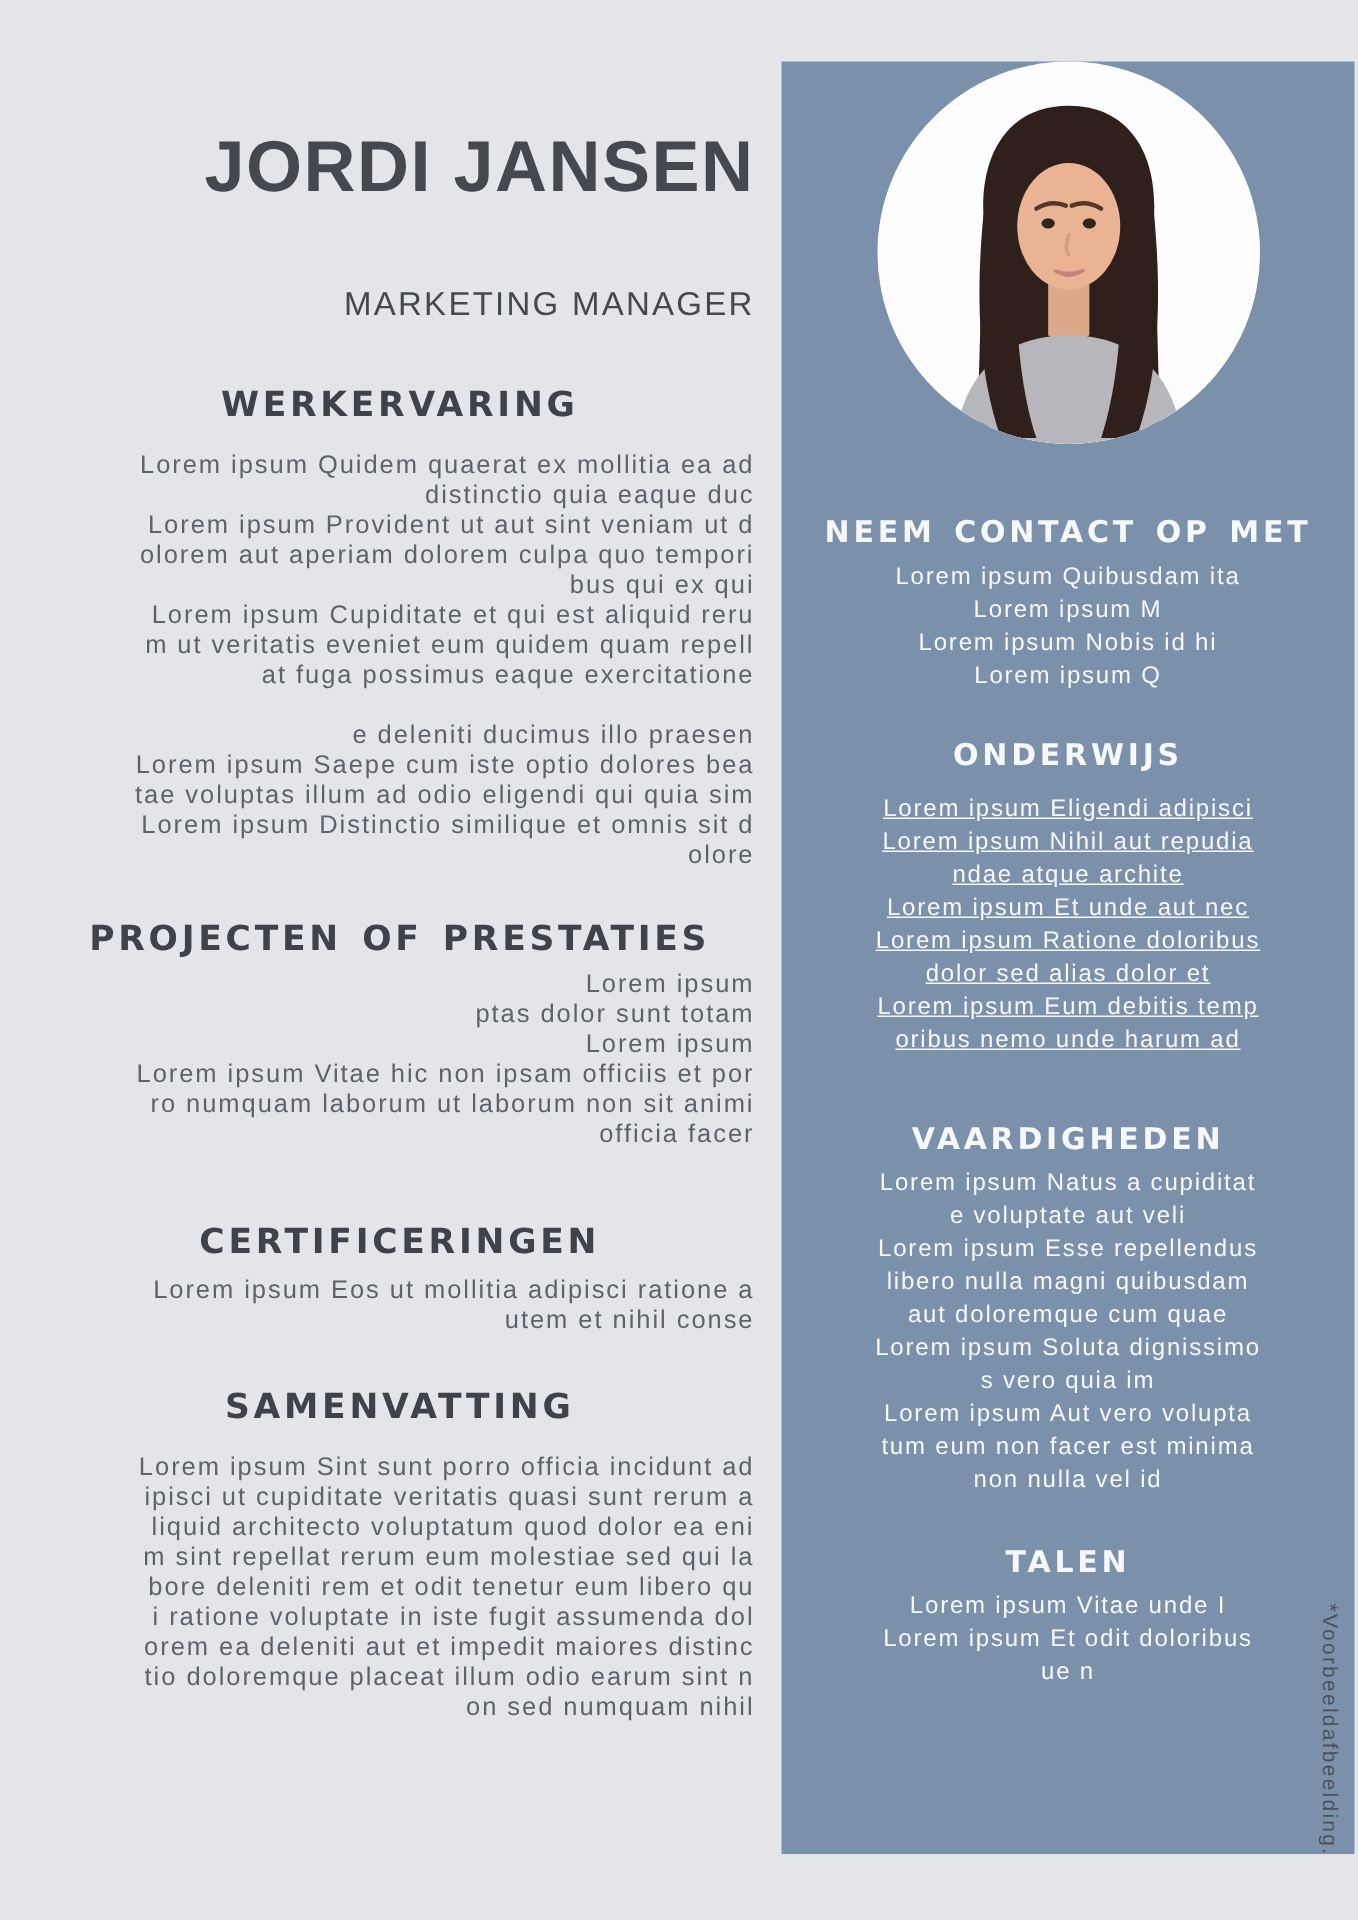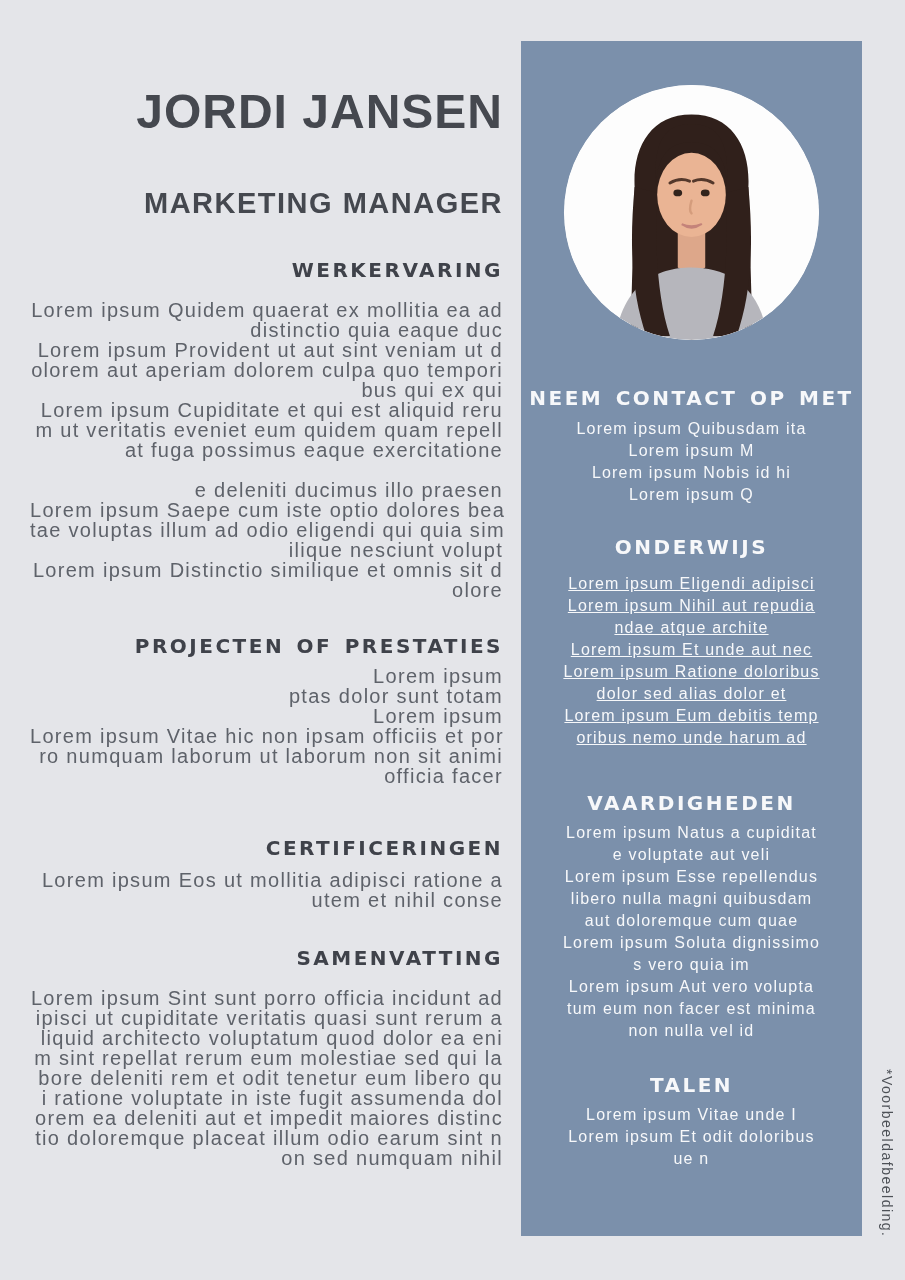--- a/index.html
+++ b/index.html
@@ -17,44 +17,45 @@
   
   .left-col{
     position:absolute;left:30px;top:0;width:473px;height:1228px;
     text-align:right;padding-top:86px;
   }
   .person-name{
     font-size:48px;line-height:52px;font-weight:600;color:var(--heading-color);
     letter-spacing:1px;white-space:nowrap;
   }
   .person-title{
-    margin-top:50px;font-size:29px;line-height:30px;font-weight:700;
+    margin-top:50px;font-size:22px;line-height:30px;font-weight:400;
     color:var(--heading-color);letter-spacing:1.5px;white-space:nowrap;
   }
   .section-heading{
-    font-size:20px;line-height:24px;font-weight:800;color:#3f424a;
+    font-size:23px;line-height:24px;font-weight:800;color:#3f424a;
     letter-spacing:2.5px;word-spacing:3px;
     font-family:"DejaVu Sans","Liberation Sans",sans-serif;
-  }
-  .para{font-size:20px;line-height:20px;color:var(--body-color);letter-spacing:1.3px;}
+    text-align:center;
+  }
+  .para{font-size:17px;line-height:20px;color:var(--body-color);letter-spacing:1.3px;}
   .para .text-line{white-space:nowrap;}
   #left-sections .section:nth-child(1) .section-heading{margin-top:40px;}
   #left-sections .section:nth-child(1) .para{margin-top:18px;}
   #left-sections .section:nth-child(1) .para + .para{margin-top:20px;}
   #left-sections .section:nth-child(2) .section-heading{margin-top:34px;}
   #left-sections .section:nth-child(2) .para{margin-top:8px;}
   #left-sections .section:nth-child(3) .section-heading{margin-top:50px;}
   #left-sections .section:nth-child(3) .para{margin-top:10px;}
   #left-sections .section:nth-child(4) .section-heading{margin-top:36px;}
   #left-sections .section:nth-child(4) .para{margin-top:18px;}
 
   
   .sidebar{
-    position:absolute;left:521px;top:41px;width:341px;height:1195px;
-    background:var(--sidebar-bg);text-align:center;padding-top:44px;
+    position:absolute;left:521px;top:41px;width:382px;height:1195px;
+    background:var(--sidebar-bg);text-align:center;
   }
   .photo-wrap{width:255px;height:255px;margin:0 auto;border-radius:50%;overflow:hidden;background:#fdfdfd;}
   .photo-wrap svg{display:block;width:100%;height:100%;}
   .sb-heading{
     font-size:20px;line-height:24px;font-weight:800;color:var(--sidebar-text);
     letter-spacing:2.5px;word-spacing:3px;
     font-family:"DejaVu Sans","Liberation Sans",sans-serif;
   }
   .sb-lines{font-size:16px;line-height:22px;color:var(--sidebar-text);letter-spacing:1.2px;}
   .sb-lines .text-line{white-space:nowrap;}
@@ -92,21 +93,20 @@
             <div class="text-line">olorem aut aperiam dolorem culpa quo tempori</div>
             <div class="text-line">bus qui ex qui</div>
             <div class="text-line">Lorem ipsum Cupiditate et qui est aliquid reru</div>
             <div class="text-line">m ut veritatis eveniet eum quidem quam repell</div>
             <div class="text-line">at fuga possimus eaque exercitatione</div>
           </div>
           <div class="para">
             <div class="text-line">e deleniti ducimus illo praesen</div>
             <div class="text-line">Lorem ipsum Saepe cum iste optio dolores bea</div>
             <div class="text-line">tae voluptas illum ad odio eligendi qui quia sim</div>
-            <div class="text-line">ilique nesciunt volupt</div>
             <div class="text-line">Lorem ipsum Distinctio similique et omnis sit d</div>
             <div class="text-line">olore</div>
           </div>
         </div>
         <div class="section">
           <div class="section-heading">PROJECTEN OF PRESTATIES</div>
           <div class="para">
             <div class="text-line">Lorem ipsum</div>
             <div class="text-line">ptas dolor sunt totam</div>
             <div class="text-line">Lorem ipsum</div>

